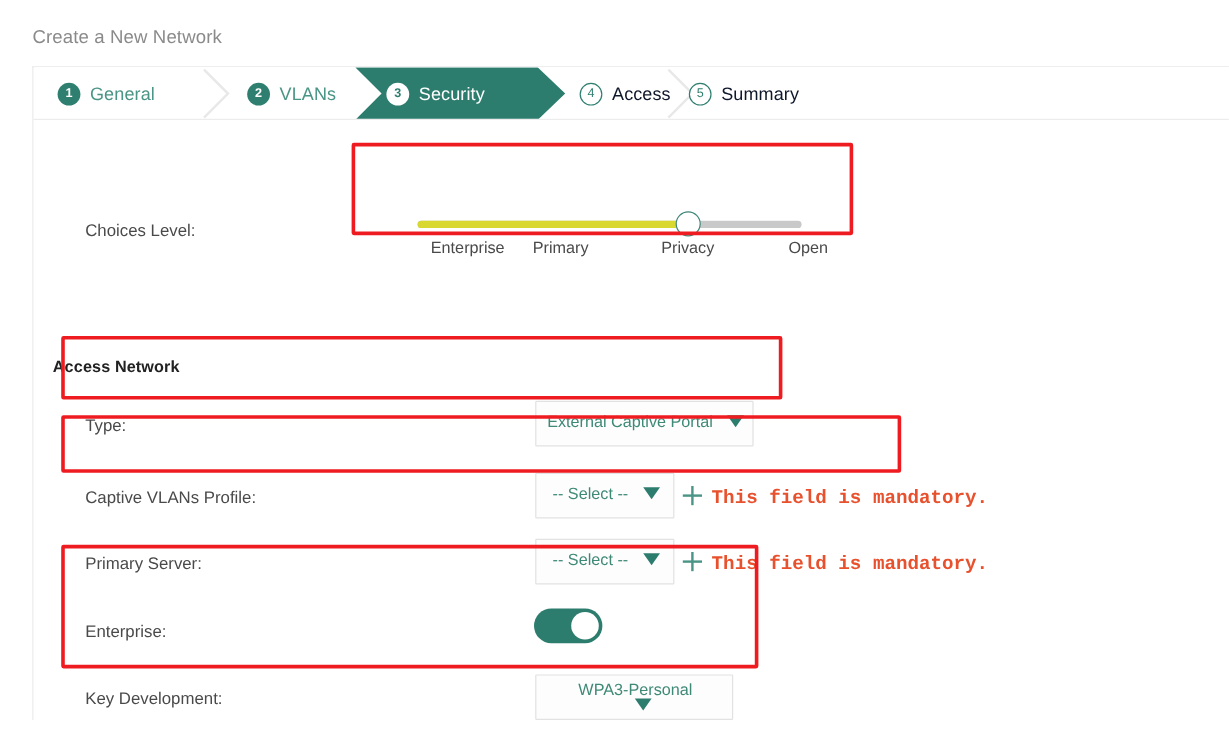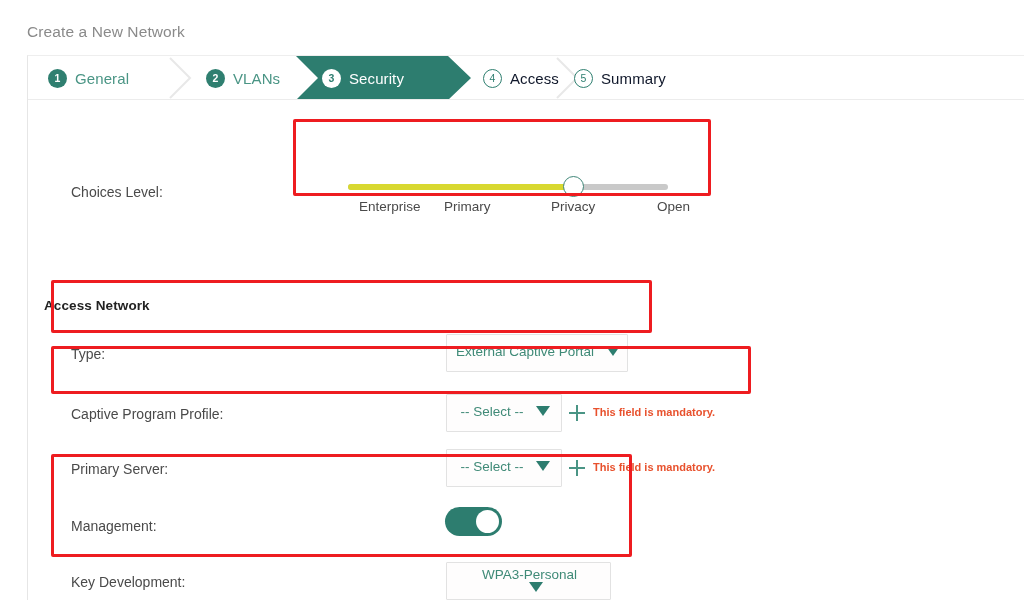--- a/index.html
+++ b/index.html
@@ -184,24 +184,25 @@
   .plus-icon::before, .plus-icon::after {
     content: "";
     position: absolute;
     background: #4a9585;
   }
   .plus-icon::before { left: 0; top: 7px; width: 16px; height: 1.6px; }
   .plus-icon::after  { top: 0; left: 7px; height: 16px; width: 1.6px; }
 
   .mandatory {
     position: absolute;
-    font-size: 11px;
+    font-size: 16px;
     font-weight: bold;
     color: #e8512d;
     white-space: nowrap;
+    font-family: Liberation Mono, monospace;
   }
 
   
   .toggle {
     position: absolute;
     width: 57px; height: 29px;
     border-radius: 15px;
     background: #2d7d6f;
   }
   .toggle .knob {
@@ -307,37 +308,37 @@
       </div>
 
       <div class="section-title" style="left:16px; top:198px;">Access Network</div>
 
       <div class="row-label" style="left:43px; top:246px;">Type:</div>
       <div class="select" style="left:418px; top:234px; width:182px;">
         <span class="val">External Captive Portal</span>
         <span class="caret"></span>
       </div>
 
-      <div class="row-label" style="left:43px; top:306px;">Captive Program Profile:</div>
+      <div class="row-label" style="left:43px; top:306px;">Captive VLANs Profile:</div>
       <div class="select" style="left:418px; top:294px; width:116px;">
         <span class="val">-- Select --</span>
         <span class="caret"></span>
       </div>
       <div class="plus-icon" style="left:541px; top:305px;"></div>
       <div class="mandatory" style="left:565px; top:306px;">This field is mandatory.</div>
 
       <div class="row-label" style="left:43px; top:361px;">Primary Server:</div>
       <div class="select" style="left:418px; top:349px; width:116px;">
         <span class="val">-- Select --</span>
         <span class="caret"></span>
       </div>
       <div class="plus-icon" style="left:541px; top:360px;"></div>
       <div class="mandatory" style="left:565px; top:361px;">This field is mandatory.</div>
 
-      <div class="row-label" style="left:43px; top:418px;">Management:</div>
+      <div class="row-label" style="left:43px; top:418px;">Enterprise:</div>
       <div class="toggle" style="left:417px; top:407px;">
         <span class="knob"></span>
       </div>
 
       <div class="row-label" style="left:43px; top:474px;">Key Development:</div>
       <div class="select" style="left:418px; top:462px; width:165px;flex-direction:column;">
         <span class="val">WPA3-Personal</span>
         <span class="caret"></span>
       </div>
 

